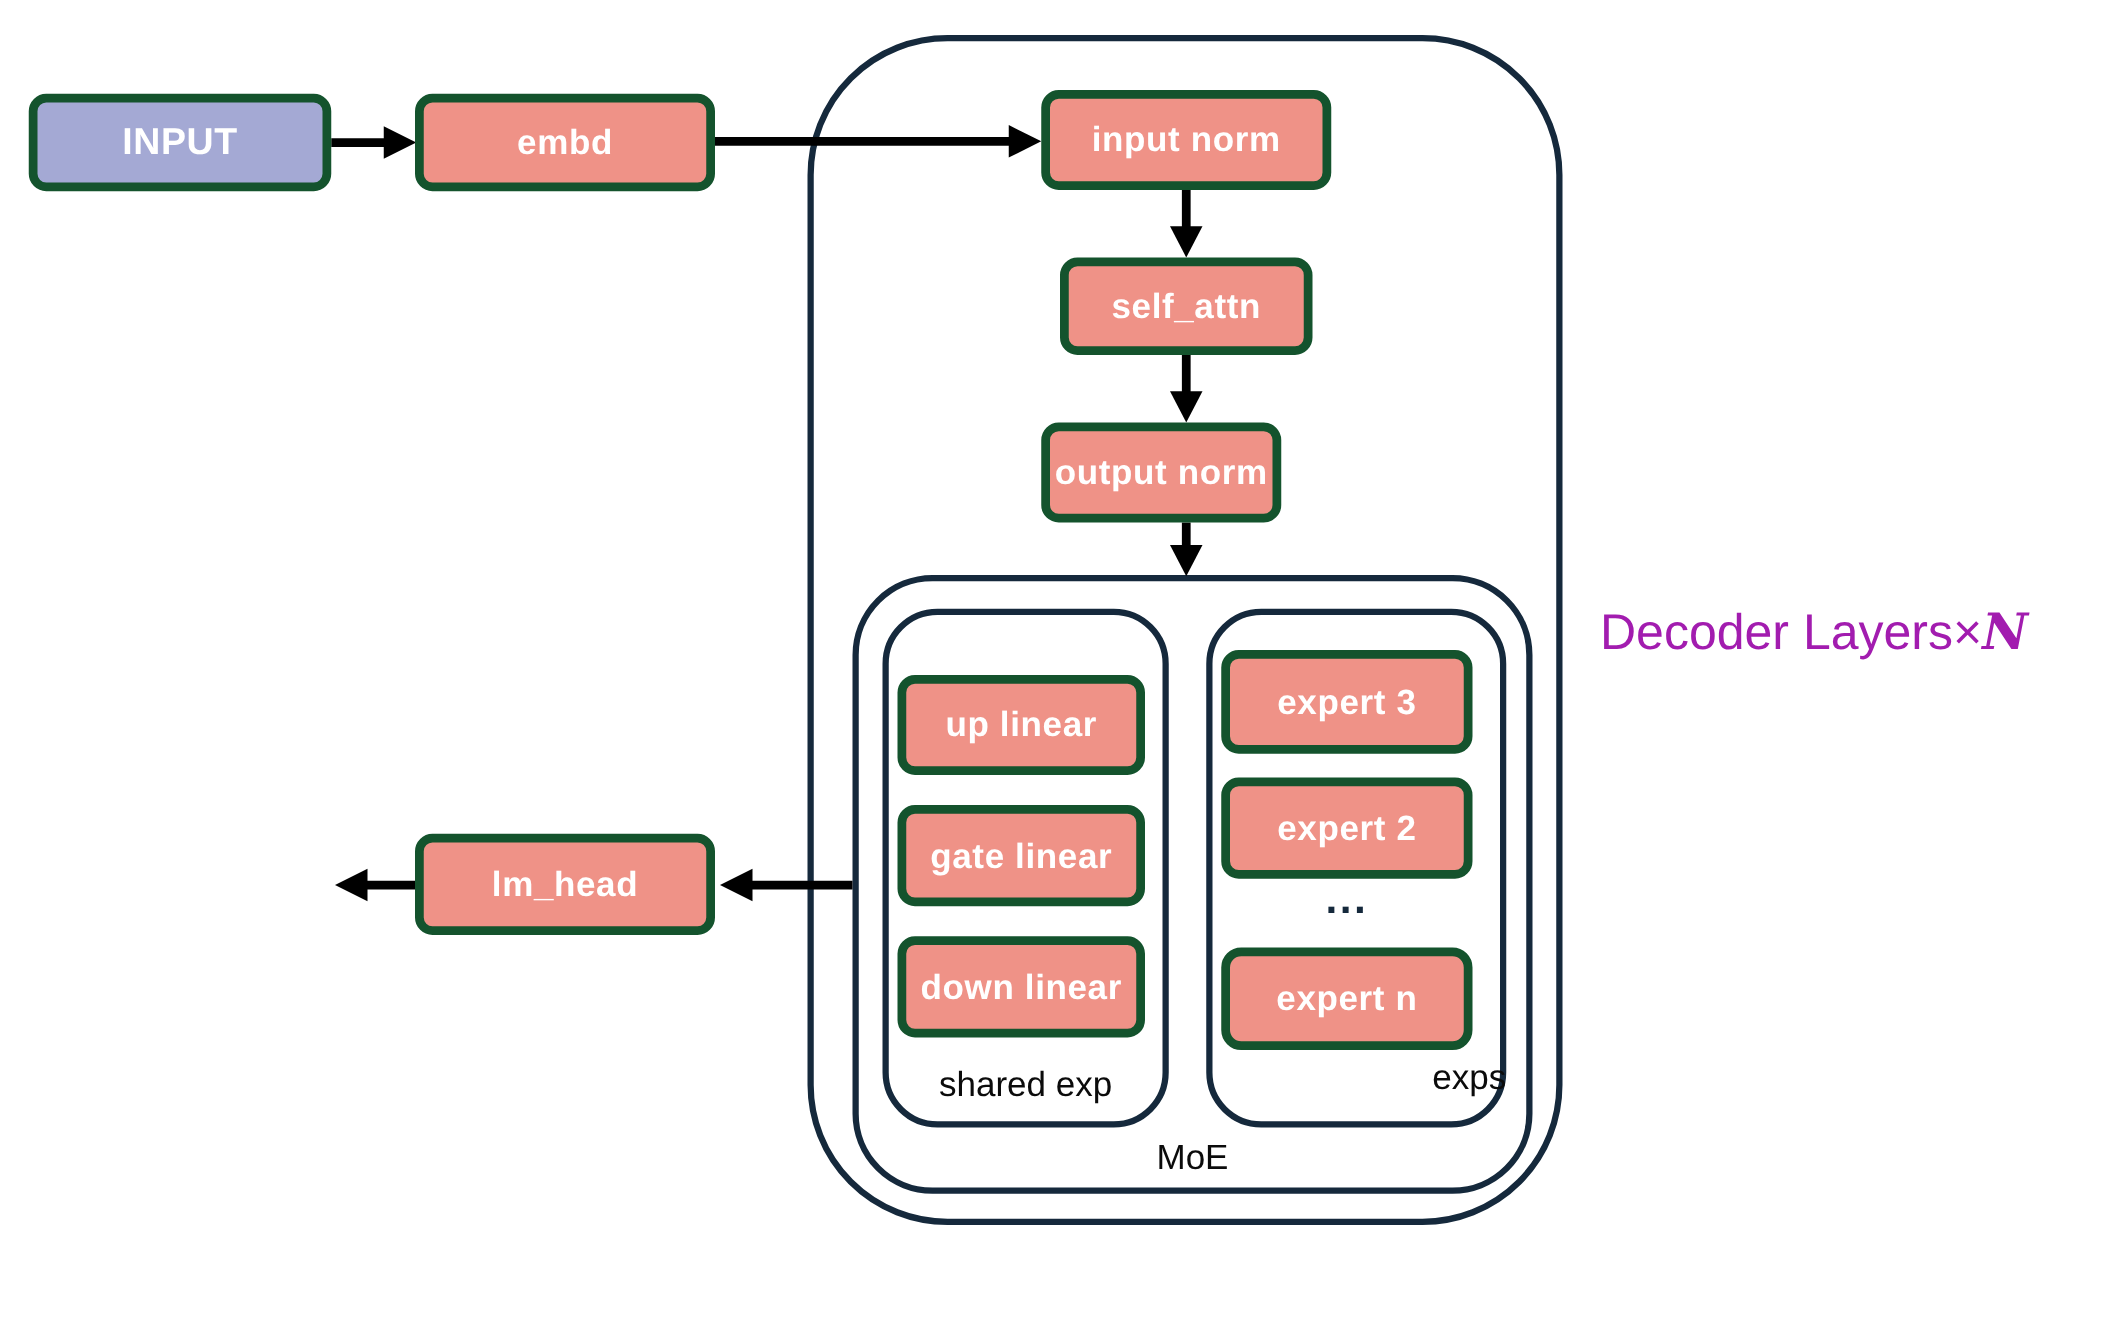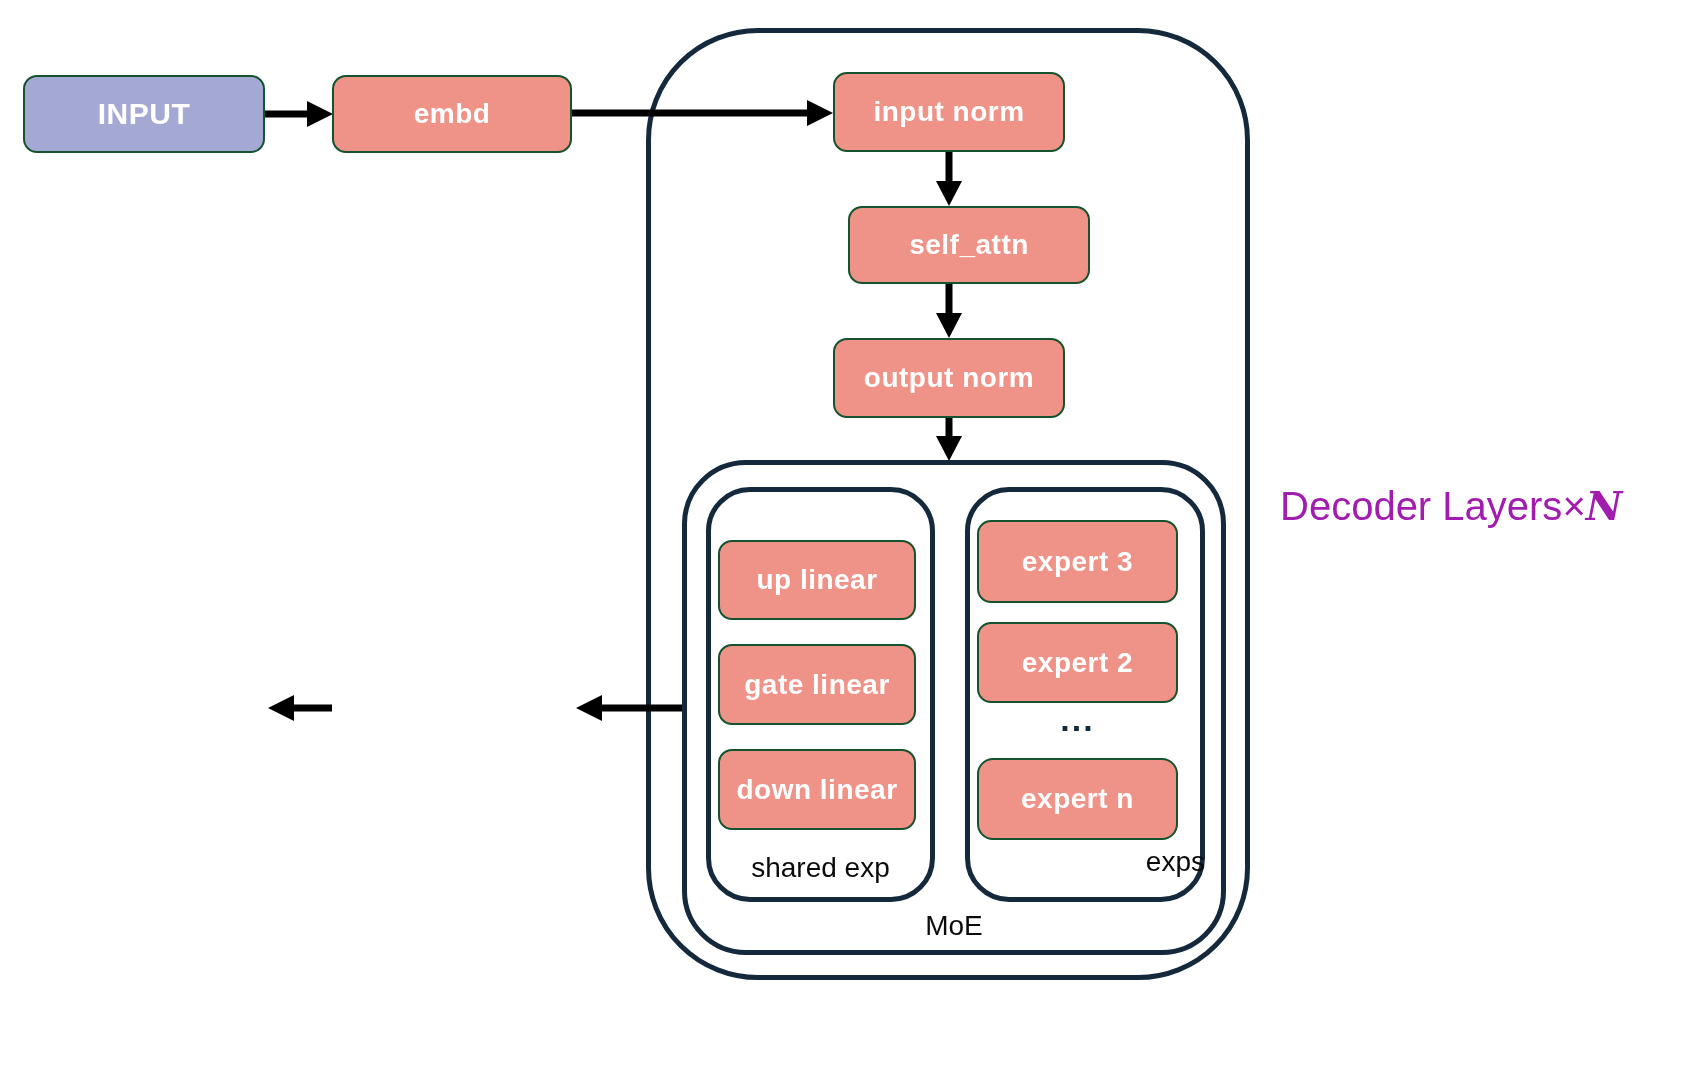--- a/index.html
+++ b/index.html
@@ -20,39 +20,39 @@
     box-sizing: border-box;
   }
   .decoder-container { left: 646px; top: 28px;  width: 604px; height: 952px; border-radius: 112px; }
   .moe-container     { left: 682px; top: 460px; width: 544px; height: 495px; border-radius: 64px; }
   .shared-container  { left: 706px; top: 487px; width: 229px; height: 415px; border-radius: 44px; }
   .exps-container    { left: 965px; top: 487px; width: 240px; height: 415px; border-radius: 44px; }
 
   
   .node {
     position: absolute;
-    border: 2px solid #14532d;
+    border: 7px solid #14532d;
     border-radius: 14px;
     box-sizing: border-box;
     display: flex;
     align-items: center;
     justify-content: center;
     color: #ffffff;
     font-weight: 700;
     font-size: 28px;
     letter-spacing: 0.5px;
   }
   .io    { background: #A4A9D4; font-size: 30px; }
   .block { background: #EF9287; }
 
   .node-input       { left: 23px;  top: 75px;  width: 242px; height: 78px; }
   .node-embd        { left: 332px; top: 75px;  width: 240px; height: 78px; }
   .node-input-norm  { left: 833px; top: 72px;  width: 232px; height: 80px; }
-  .node-self-attn   { left: 848px; top: 206px; width: 242px; height: 78px; }
-  .node-output-norm { left: 833px; top: 338px; width: 232px; height: 80px; }
+  .node-self-attn   { left: 848px; top: 206px; width: 202px; height: 78px; }
+  .node-output-norm { left: 833px; top: 338px; width: 192px; height: 80px; }
   .node-up-linear   { left: 718px; top: 540px; width: 198px; height: 80px; }
   .node-gate-linear { left: 718px; top: 644px; width: 198px; height: 81px; }
   .node-down-linear { left: 718px; top: 749px; width: 198px; height: 81px; }
   .node-expert-1    { left: 977px; top: 520px; width: 201px; height: 83px; }
   .node-expert-2    { left: 977px; top: 622px; width: 201px; height: 81px; }
   .node-expert-n    { left: 977px; top: 758px; width: 201px; height: 82px; border-radius: 16px; }
   .node-lm-head     { left: 332px; top: 667px; width: 240px; height: 81px; }
   .node-output      { left: 23px;  top: 667px; width: 245px; height: 81px; }
 
   
@@ -134,20 +134,21 @@
   <div class="node block node-embd">embd</div>
   <div class="node block node-input-norm">input norm</div>
   <div class="node block node-self-attn">self_attn</div>
   <div class="node block node-output-norm">output norm</div>
   <div class="node block node-up-linear">up linear</div>
   <div class="node block node-gate-linear">gate linear</div>
   <div class="node block node-down-linear">down linear</div>
   <div class="node block node-expert-1">expert 3</div>
   <div class="node block node-expert-2">expert 2</div>
   <div class="node block node-expert-n">expert n</div>
+  <div class="node block node-lm-head">lm_head</div>
 
   <div class="dark-label label-ellipsis">...</div>
   <div class="dark-label label-shared-exp">shared exp</div>
   <div class="dark-label label-exps">exps</div>
   <div class="dark-label label-moe">MoE</div>
   <div class="dark-label label-decoder"><span>Decoder Layers</span><span>×</span><span class="n-italic">N</span></div>
 
 </div>
 
 </body></html>

